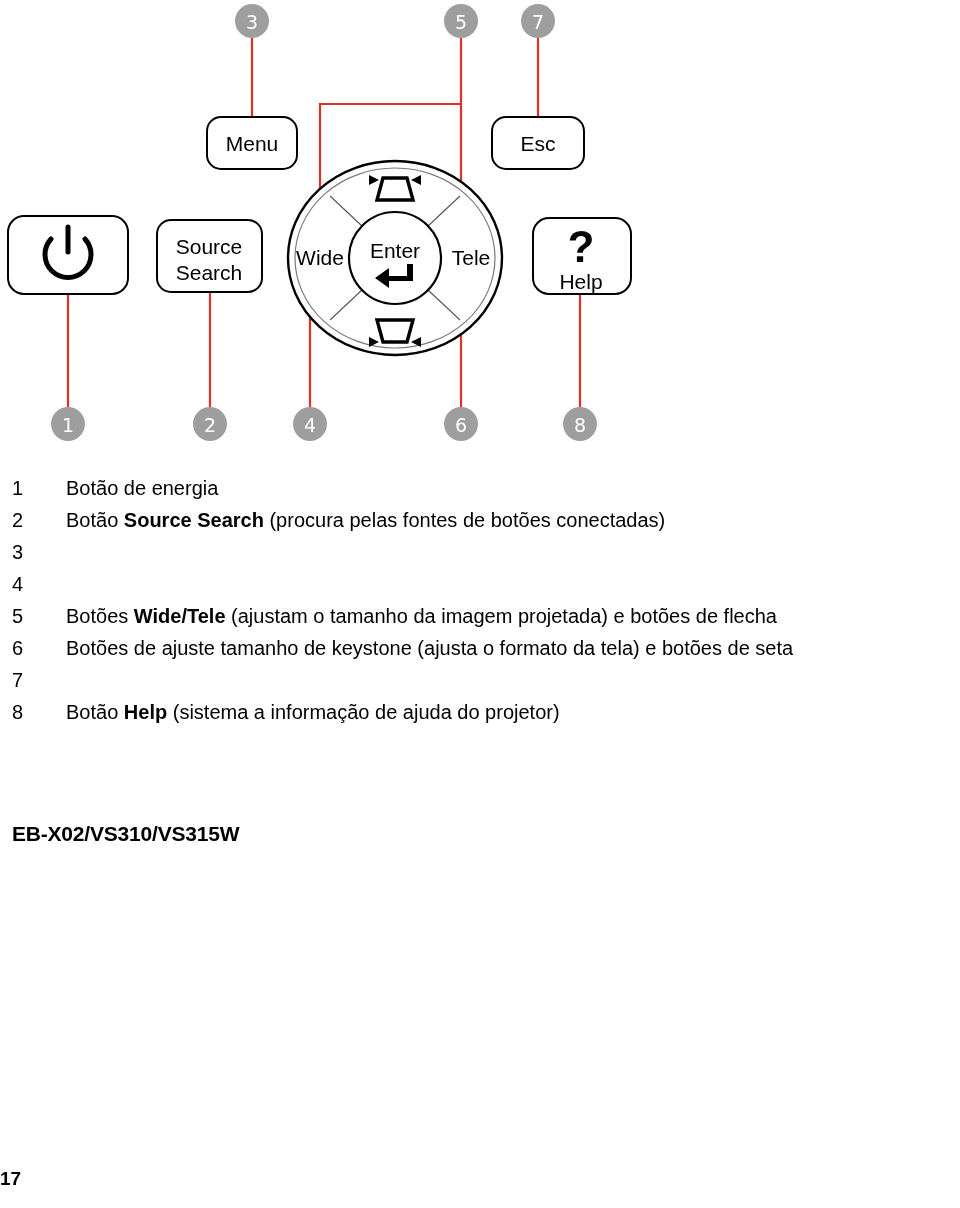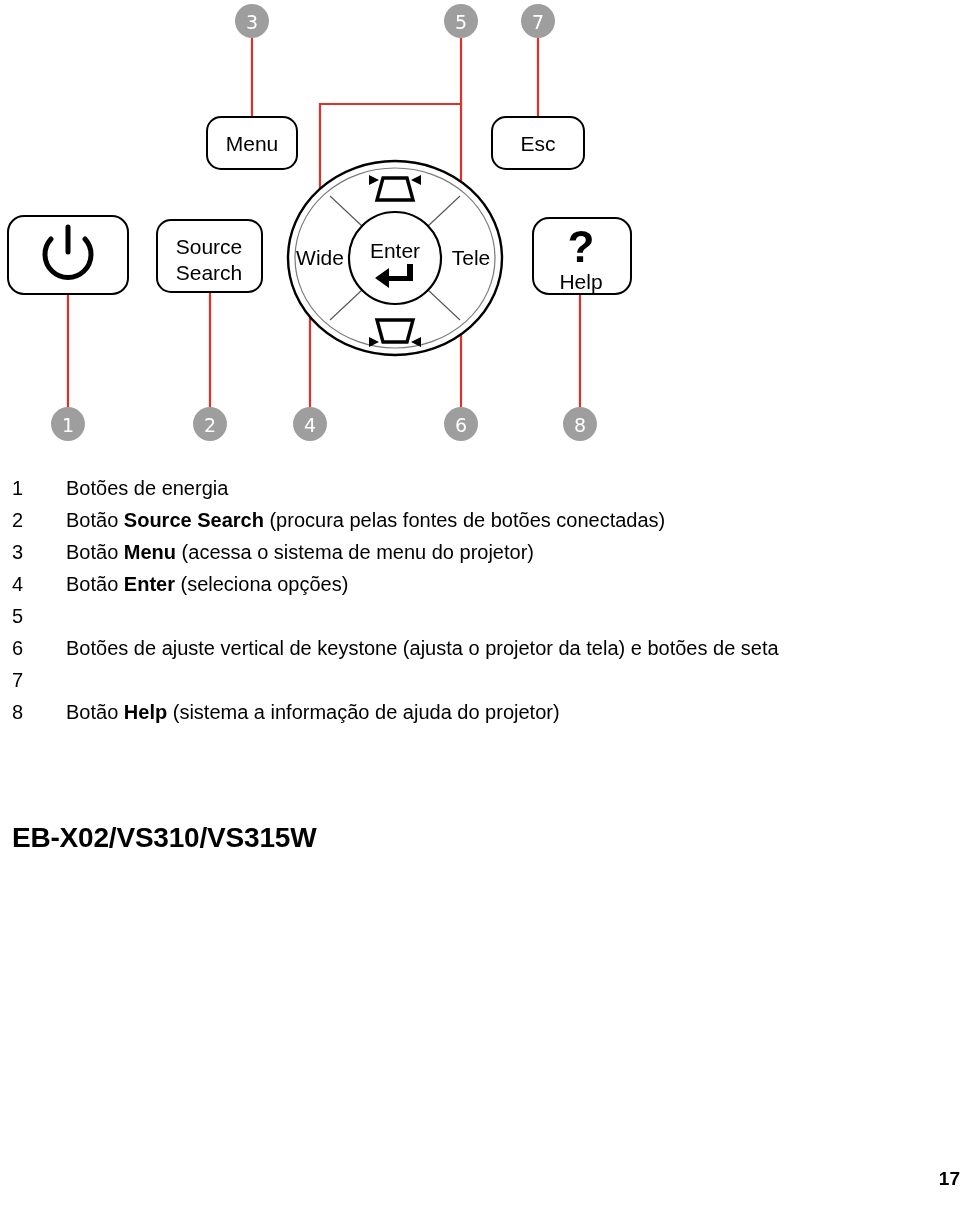--- a/index.html
+++ b/index.html
@@ -82,30 +82,30 @@
     position: absolute;
     left: 66px;
     top: 0;
   }
   .legend-text b { font-weight: bold; margin-top: 12px; }
 
   #model-line {
     position: absolute;
     left: 12px;
     top: 822px;
-    font-size: 28px;
+    font-size: 21px;
     font-weight: bold;
     letter-spacing: -0.2px;
   }
   #page-number {
     position: absolute;
     left: 0;
     top: 1168px;
     width: 960px;
-    text-align: right;
+    text-align: left;
     font-size: 19px;
     font-weight: bold;
   }
 </style>
 </head>
 <body>
 
 <div id="diagram-area">
   <svg id="diagram-svg" width="960" height="460" viewBox="0 0 960 460">
 
@@ -226,40 +226,39 @@
         <path d="M369,337 L379,342 L369,347 Z"></path>
         <path d="M421,337 L411,342 L421,347 Z"></path>
       </g>
     </g>
   </svg>
 </div>
 
 <div id="legend" style="top:472px;">
   <div class="legend-row">
     <span class="legend-num">1</span>
-    <span class="legend-text"><span>Botões de energia</span><b></b><span></span></span>
+    <span class="legend-text"><span>Botão de energia</span><b></b><span></span></span>
   </div>
   <div class="legend-row">
     <span class="legend-num">2</span>
     <span class="legend-text"><span>Botão </span><b>Source Search</b><span> (procura pelas fontes de botões conectadas)</span></span>
   </div>
   <div class="legend-row">
     <span class="legend-num">3</span>
-    <span class="legend-text"><span>Botão </span><b>Menu</b><span> (acessa o sistema de menu do projetor)</span></span>
   </div>
   <div class="legend-row">
     <span class="legend-num">4</span>
-    <span class="legend-text"><span>Botão </span><b>Enter</b><span> (seleciona opções)</span></span>
   </div>
   <div class="legend-row">
     <span class="legend-num">5</span>
+    <span class="legend-text"><span>Botões </span><b>Wide/Tele</b><span> (ajustam o tamanho da imagem projetada) e botões de flecha</span></span>
   </div>
   <div class="legend-row">
     <span class="legend-num">6</span>
-    <span class="legend-text"><span>Botões de ajuste vertical de keystone (ajusta o projetor da tela) e botões de seta</span><b></b><span></span></span>
+    <span class="legend-text"><span>Botões de ajuste tamanho de keystone (ajusta o formato da tela) e botões de seta</span><b></b><span></span></span>
   </div>
   <div class="legend-row">
     <span class="legend-num">7</span>
   </div>
   <div class="legend-row">
     <span class="legend-num">8</span>
     <span class="legend-text"><span>Botão </span><b>Help</b><span> (sistema a informação de ajuda do projetor)</span></span>
   </div>
 </div>
 

